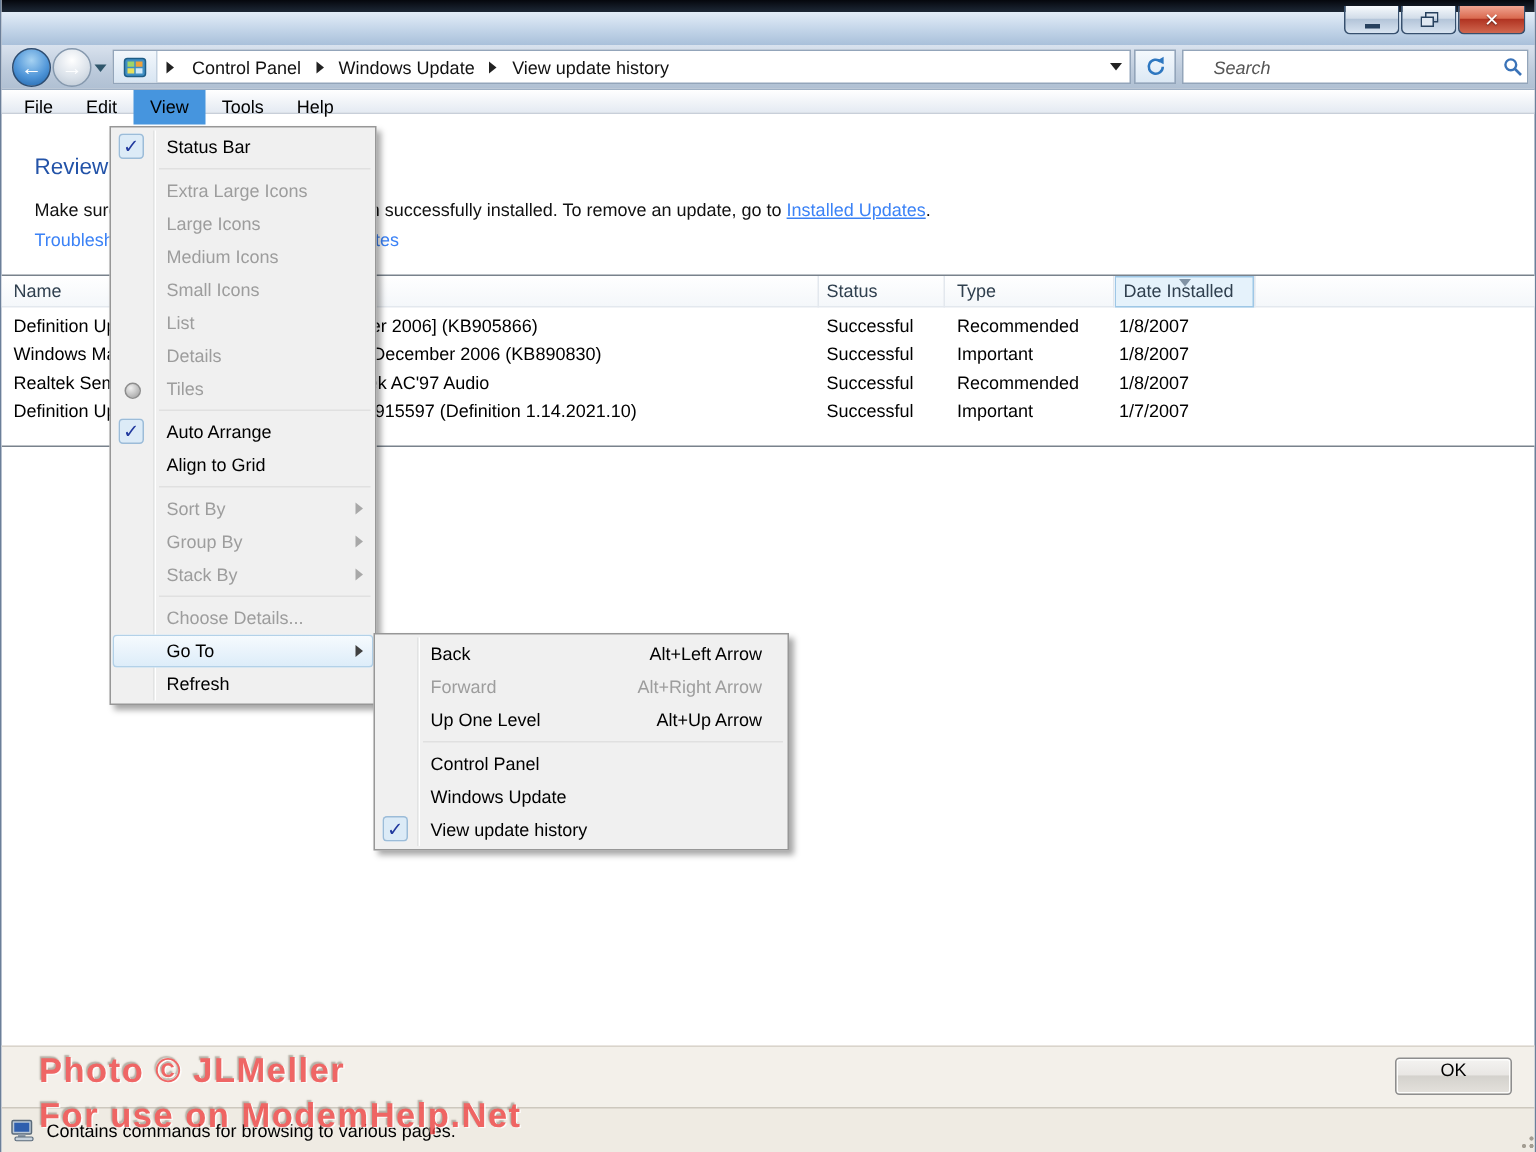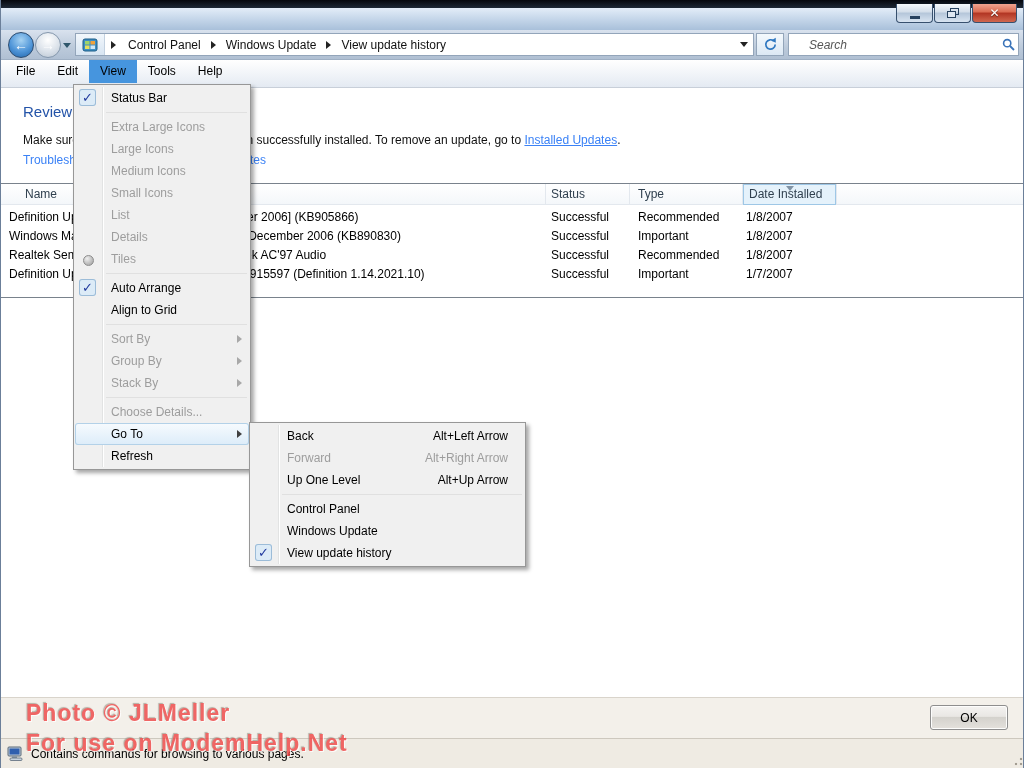--- a/index.html
+++ b/index.html
@@ -47,21 +47,21 @@
   #refreshbtn{left:755px;top:33px;width:28px;height:23px;border:1px solid #93a5ba;box-sizing:border-box;
     background:linear-gradient(#f4f9fd,#dce8f4);display:flex;align-items:center;justify-content:center;}
   #searchbox{left:787px;top:33px;width:231px;height:23px;background:#fff;border:1px solid #93a5ba;
     box-sizing:border-box;display:flex;align-items:center;}
   #searchinput{flex:1;border:none;outline:none;font:italic 12px "Liberation Sans",sans-serif;
     color:#333;padding:0 4px 0 20px;background:transparent;}
   #searchinput::placeholder{color:#555;font-style:italic;}
   #searchicon{width:20px;display:flex;align-items:center;justify-content:center;}
 
   
-  #menubar{left:0;top:60px;width:1024px;height:28px;background:linear-gradient(#ffffff,#e4eaf2);
+  #menubar{left:0;top:60px;width:1024px;height:16px;background:linear-gradient(#ffffff,#e4eaf2);
     border-bottom:1px solid #c8cfd9;box-sizing:border-box;padding-left:4px;}
   .mbitem{display:inline-block;height:23px;line-height:23px;padding:0 11px;color:#000;}
   .mbitem.active{background:#4695de;}
 
   
   #page-title{left:22px;top:103px;font-size:15px;color:#2353a8;}
   #desc{left:22px;top:133px;color:#111;}
   #desc a,#troubleshoot{color:#3b82f6;text-decoration:none;}
   #desc .ilink{text-decoration:underline;}
   #troubleshoot{left:22px;top:153px;}
@@ -77,21 +77,21 @@
   .sorttri{position:absolute;left:50%;top:2px;margin-left:-4px;width:0;height:0;
     border-left:4px solid transparent;border-right:4px solid transparent;border-top:5px solid #8193a5;}
   .trow{position:absolute;left:0;width:1024px;height:19px;line-height:19px;}
   .tc{position:absolute;white-space:nowrap;color:#000;}
   .tc.cn{left:8px;}.tc.cs{left:550px;}.tc.ct{left:637px;}.tc.cd{left:745px;}
 
   
   #footer{left:0;top:697px;width:1024px;height:41px;background:#f3f0ea;border-top:1px solid #d9d4cb;box-sizing:border-box;}
   #okbtn{position:absolute;right:17px;top:7px;width:76px;height:23px;border:1px solid #8e8e8e;border-radius:3px;
     background:linear-gradient(#f4f3f1,#e9e7e4 45%,#d4d2cd 50%,#e4e1dc);
-    display:flex;align-items:center;justify-content:center;color:#000;box-shadow:inset 0 0 0 1px #fdfdfc;}
+    display:flex;align-items:flex-start;justify-content:center;color:#000;box-shadow:inset 0 0 0 1px #fdfdfc;}
   #statusbar{left:0;top:738px;width:1024px;height:30px;background:#efebe3;border-top:1px solid #cdc8be;
     box-sizing:border-box;display:flex;align-items:center;padding-left:6px;color:#000;}
   #sbtext{margin-left:6px;}
   #grip{position:absolute;right:2px;bottom:2px;width:12px;height:12px;
     background:
      radial-gradient(circle at 10px 10px,#a39d92 1.2px,transparent 1.6px),
      radial-gradient(circle at 10px 5px,#a39d92 1.2px,transparent 1.6px),
      radial-gradient(circle at 5px 10px,#a39d92 1.2px,transparent 1.6px);}
 
   
@@ -196,21 +196,21 @@
   <div class="abs" id="menubar"><span class="mbitem">File</span><span class="mbitem">Edit</span><span class="mbitem active">View</span><span class="mbitem">Tools</span><span class="mbitem">Help</span></div>
 
   <div class="abs nowrap" id="page-title">Review your update history</div>
   <div class="abs nowrap" id="desc">
     <span>Make sure all important updates have been successfully installed. To remove an update, go to </span><a href="#" class="ilink">Installed Updates</a><span>.</span>
   </div>
   <a href="#" class="abs nowrap" id="troubleshoot">Troubleshoot problems with installing updates</a>
 
   <div class="abs" id="list">
     <div id="lhead">
-        <div class="hcell" style="left: 0px; width: 545px; padding-left: 24px;"><span>Name</span></div>
+        <div class="hcell" style="left: 0px; width: 545px; padding-left: 8px;"><span>Name</span></div>
         <div class="hcell" style="left: 545px; width: 84px; padding-left: 5px;"><span>Status</span></div>
         <div class="hcell" style="left: 629px; width: 113px; padding-left: 8px;"><span>Type</span></div>
         <div class="hcell sel" style="left: 742px; width: 94px; padding-left: 6px;"><span>Date Installed</span><span class="sorttri"></span></div>
       </div>
     <div id="lrows">
         <div class="trow" style="top: 24px;">
           <span class="tc cn">Definition Update for Windows Mail [December 2006] (KB905866)</span>
           <span class="tc cs">Successful</span>
           <span class="tc ct">Recommended</span>
           <span class="tc cd">1/8/2007</span>

